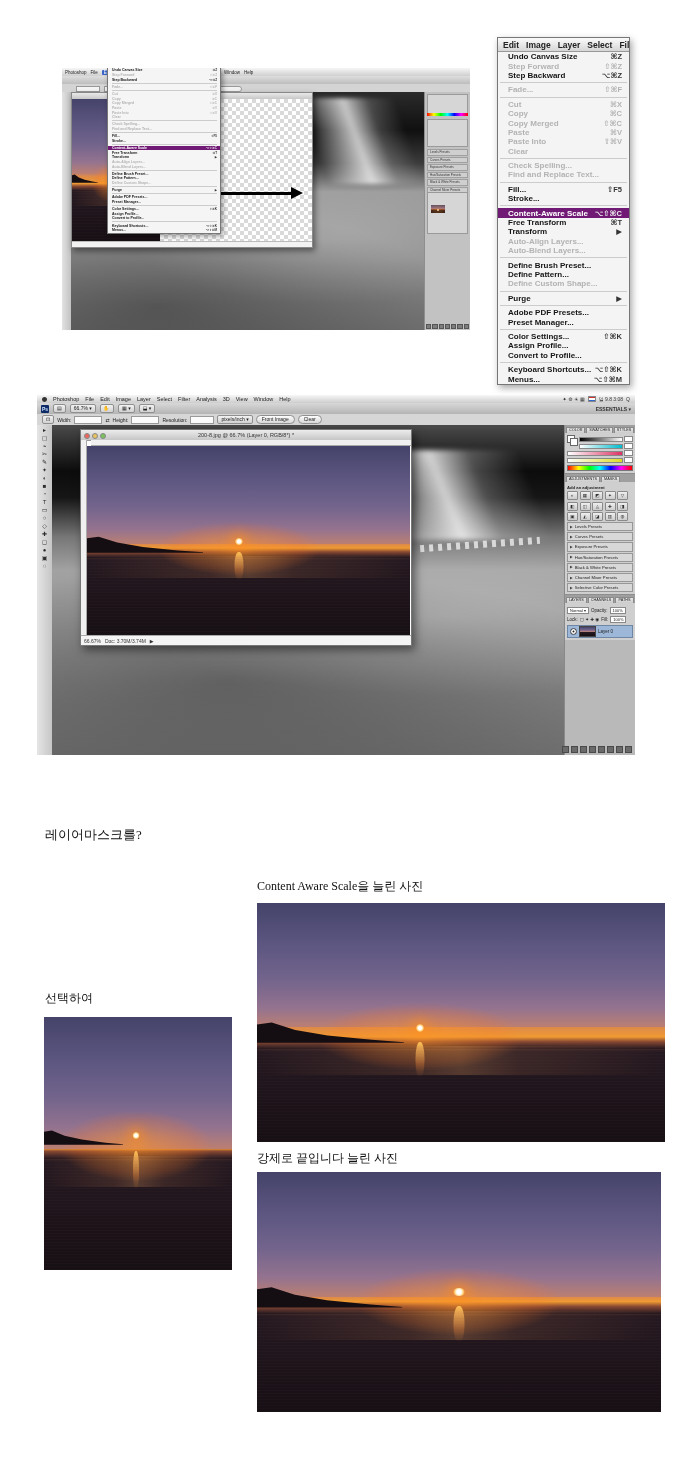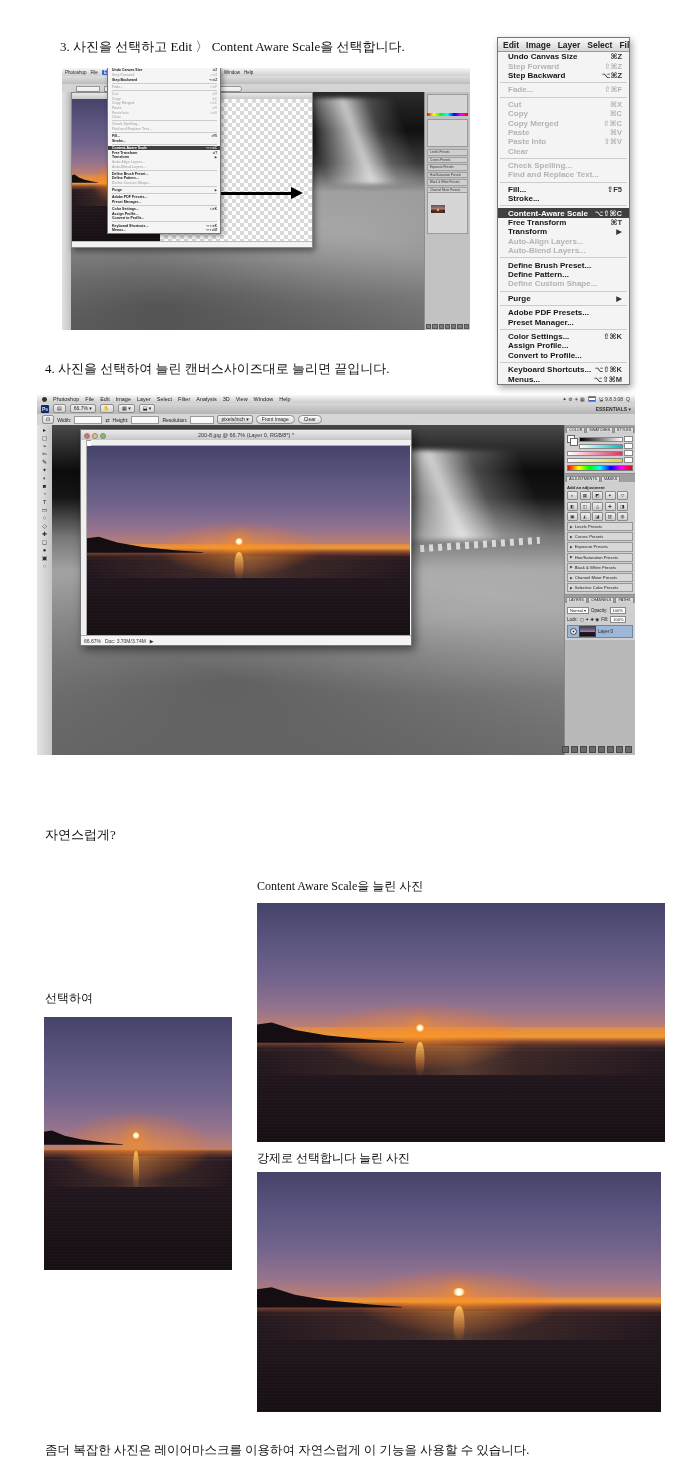--- a/index.html
+++ b/index.html
@@ -36,21 +36,21 @@
   
   .bigmenu{position:absolute;left:497px;top:37px;width:131px;background:#f4f4f4;
     border:1px solid #777;box-shadow:2px 3px 7px rgba(0,0,0,.35);font-family:"Liberation Sans","DejaVu Sans",sans-serif;}
   .bigmenu .mhead{display:flex;align-items:center;gap:7px;height:13px;padding:0 5px;
     background:linear-gradient(#fbfbfb,#d6d6d6);border-bottom:1px solid #999;
     font-size:8.5px;font-weight:bold;color:#222;white-space:nowrap;overflow:hidden;}
   .menurow{display:flex;justify-content:space-between;align-items:center;height:9.4px;
     padding:0 7px 0 10px;font-size:8px;font-weight:bold;color:#151515;white-space:nowrap;}
   .menurow .sc{font-size:7.5px;color:#333;font-weight:bold;}
   .menurow.disabled,.menurow.disabled .sc{color:#b3b3b3;}
-  .menurow.highlight{background:#404040;color:#fff;}
+  .menurow.highlight{background:#701a75;color:#fff;}
   .menurow.highlight .sc{color:#eee;}
   .menurow.divider{height:5px;padding:0 2px;}
   .menurow.divider::after{content:"";display:block;width:100%;border-top:1px solid #ccc;}
 
   
   .s1{position:absolute;left:62px;top:68px;width:408px;height:262px;background:#9b9b9b;overflow:hidden;}
   .s1 .mb{position:absolute;left:0;top:0;right:0;height:8px;background:linear-gradient(#f6f6f6,#cfcfcf);
     display:flex;align-items:center;gap:4px;padding:0 3px;font-size:4.5px;color:#222;white-space:nowrap;}
   .s1 .mb .mb-item.hl{background:#3a66c8;color:#fff;padding:0 2px;border-radius:1px;}
   .s1 .appbar{position:absolute;left:0;top:8px;right:0;height:8px;background:linear-gradient(#dedede,#bdbdbd);
@@ -174,21 +174,20 @@
 
   
   .reflwrap{position:absolute;left:44px;top:1270px;width:188px;height:100px;overflow:hidden;}
   .reflwrap .fade{position:absolute;inset:0;background:linear-gradient(180deg,rgba(255,255,255,.45),#fff 82%);}
 </style>
 </head>
 <body>
 
 <div class="page">
 
-  <div class="ktext" style="left:60px;top:38px;width:430px;font-size:13px;">3. 사진을 선택하고 Edit 〉 Content Aware Scale을 선택합니다.</div>
 
   <div class="s1">
     <div class="mb">
 
     <span class="mb-item">Photoshop</span>
         <span class="mb-item">File</span>
         <span class="mb-item hl">Edit</span>
         <span class="mb-item">Image</span>
         <span class="mb-item">Layer</span>
         <span class="mb-item">Select</span>
@@ -648,21 +647,20 @@
           <span class="sc">⌥⇧⌘K</span>
         </div>
 
         <div class="menurow enabled">
           <span class="lbl">Menus...</span>
           <span class="sc">⌥⇧⌘M</span>
         </div>
       </div>
   </div>
 
-  <div class="ktext" style="left:45px;top:360px;width:460px;font-size:13px;">4. 사진을 선택하여 늘린 캔버스사이즈대로 늘리면 끝입니다.</div>
 
   <div class="s2">
     <div class="mb">
       <span class="apple"></span>
       <span style="display:flex;gap:6px;">
 
       <span class="mb-item">Photoshop</span>
           <span class="mb-item">File</span>
           <span class="mb-item hl">Edit</span>
           <span class="mb-item">Image</span>
@@ -894,21 +892,21 @@
         <i></i>
         <i></i>
         <i></i>
         <i></i>
         <i></i>
         <i></i>
         <i></i>
       </div>
   </div>
 
-  <div class="ktext" style="left:45px;top:826px;font-size:13px;">자연스럽게?</div>
+  <div class="ktext" style="left:45px;top:826px;font-size:13px;">레이어마스크를?</div>
 
   <div class="ktext" style="left:257px;top:878px;font-size:12px;">Content Aware Scale을 늘린 사진</div>
   <div class="sunset" style="left:257px;top:903px;width:408px;height:239px;--hz:57%;--sunx:40%;--sw:8px;--sh:8px;">
     <div class="sky"></div>
       <div class="glow"></div>
       <div class="land"></div>
     <div class="sun"></div>
       <div class="streak"></div>
       <div class="sheen"></div>
       <div class="seatex"></div>
@@ -922,25 +920,24 @@
     <div class="sun"></div>
       <div class="streak" style="width:6px;"></div>
       <div class="sheen"></div>
       <div class="seatex"></div>
   </div>
   <div class="reflwrap">
 
     <div class="fade"></div>
   </div>
 
-  <div class="ktext" style="left:257px;top:1150px;font-size:12px;">강제로 선택합니다 늘린 사진</div>
+  <div class="ktext" style="left:257px;top:1150px;font-size:12px;">강제로 끝입니다 늘린 사진</div>
   <div class="sunset" style="left:257px;top:1172px;width:404px;height:240px;--hz:55%;--sunx:50%;--sw:13px;--sh:8px;">
     <div class="sky"></div>
       <div class="glow"></div>
       <div class="land"></div>
     <div class="sun" style="border-radius:50%/50%;"></div>
       <div class="streak" style="width:11px;"></div>
     <div class="sheen"></div>
       <div class="seatex"></div>
   </div>
 
-  <div class="ktext" style="left:45px;top:1442px;width:560px;font-size:12.5px;">좀더 복잡한 사진은 레이어마스크를 이용하여 자연스럽게 이 기능을 사용할 수 있습니다.</div>
 </div>
 
 </body></html>

